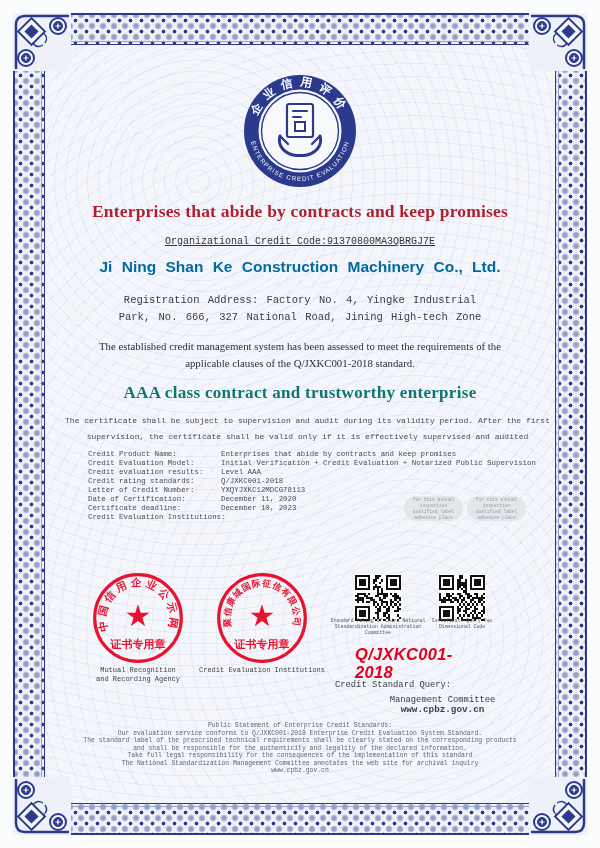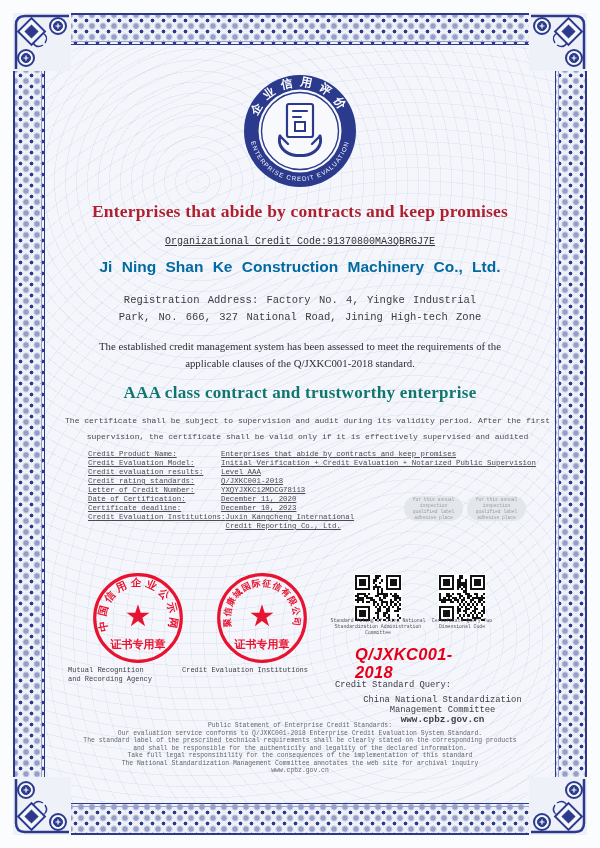--- a/index.html
+++ b/index.html
@@ -24,34 +24,34 @@
   .abs{position:absolute;left:50px;right:50px;text-align:center;}
   .badge-wrap{position:absolute;top:72px;left:50%;transform:translateX(-50%);width:118px;height:118px;}
   .title{top:201px;font:bold 17.5px "Liberation Serif",serif;color:#b01f2e;letter-spacing:.2px;}
   .orgcode{top:236px;font:10px "Liberation Mono",monospace;color:#34343c;text-decoration:underline;}
   .company{top:258px;font:bold 15.5px "Liberation Sans",sans-serif;color:#0369a1;word-spacing:5px;}
   .address{top:292px;font:10.5px "Liberation Mono",monospace;color:#3c3c44;line-height:17px;word-spacing:2px;}
   .assessment{top:338px;left:88px;right:88px;font:10.8px "Liberation Serif",serif;color:#2e2e38;line-height:16.5px;}
   .aaa{top:383px;font:bold 17px "Liberation Serif",serif;color:#0f766e;letter-spacing:.3px;}
   .supervision{top:413px;left:55px;right:40px;font:8px "Liberation Mono",monospace;color:#4a4a52;line-height:16px;}
   .details{top:450px;left:88px;right:50px;text-align:left;
-           font:7.4px "Liberation Mono",monospace;color:#4c4c54;line-height:9px;text-decoration:underline;}
+           font:7.4px "Liberation Mono",monospace;color:#4c4c54;line-height:9px;}
   .drow{display:flex;}
   .dlabel{flex:0 0 133px;white-space:nowrap;}
   .dvalue{white-space:pre-line;}
   .inspect{position:absolute;width:59px;height:25px;border-radius:13px;background:#e3e6ea;
            color:#9aa0a8;font:4.6px "Liberation Mono",monospace;line-height:6px;
            display:flex;flex-direction:column;align-items:center;justify-content:center;text-align:center;}
   .inspect.one{left:404px;top:496px;}
   .inspect.two{left:467px;top:496px;}
   .seal{position:absolute;width:94px;height:94px;opacity:.92;}
   .seal.left{left:91px;top:571px;}
   .seal.right{left:215px;top:571px;}
   .seal-caption{position:absolute;top:666px;font:7px "Liberation Mono",monospace;color:#3f3f47;
-                line-height:8.5px;text-align:left;}
+                line-height:8.5px;text-align:center;}
   .seal-caption.left{left:68px;width:140px;}
   .seal-caption.right{left:182px;width:160px;}
   .qr{position:absolute;width:46px;height:46px;background:#fff;padding:1px;}
   .qr.left{left:354px;top:574px;}
   .qr.right{left:438px;top:574px;}
   .qr-caption{position:absolute;top:618px;font:4.8px "Liberation Mono",monospace;color:#55555d;
               line-height:6px;text-align:center;}
   .qr-caption.left{left:322px;width:112px;}
   .qr-caption.right{left:406px;width:112px;}
   .stdcode{position:absolute;left:355px;top:637px;width:180px;text-align:left;
@@ -200,22 +200,20 @@
     <div class="drow">
       <span class="dlabel">Date of Certification:</span>
       <span class="dvalue">December 11, 2020</span>
     </div>
     <div class="drow">
       <span class="dlabel">Certificate deadline:</span>
       <span class="dvalue">December 10, 2023</span>
     </div>
     <div class="drow">
       <span class="dlabel">Credit Evaluation Institutions:</span>
-      <span class="dvalue">Juxin Kangcheng International
-Credit Reporting Co., Ltd.</span>
     </div>
   </div>
 
   <div class="inspect one">
     <div>for this annual inspection</div>
     <div>qualified label adhesive place</div>
   </div>
   <div class="inspect two">
     <div>for this annual inspection</div>
     <div>qualified label adhesive place</div>
@@ -540,21 +538,20 @@
     <div>Dimensional Code</div>
   </div>
 
   <div class="stdcode">
     <div>Q/JXKC001-</div>
     <div>2018</div>
   </div>
 
   <div class="query-label">Credit Standard Query:</div>
   <div class="query-body">
-    <div>China National Standardization</div>
     <div>Management Committee</div>
     <div class="query-url">www.cpbz.gov.cn</div>
   </div>
 
   <div class="abs statement">
     <div>Public Statement of Enterprise Credit Standards:</div>
     <div>Our evaluation service conforms to Q/JXKC001-2018 Enterprise Credit Evaluation System Standard.</div>
     <div>The standard label of the prescribed technical requirements shall be clearly stated on the corresponding products</div>
     <div>and shall be responsible for the authenticity and legality of the declared information.</div>
     <div>Take full legal responsibility for the consequences of the implementation of this standard</div>

